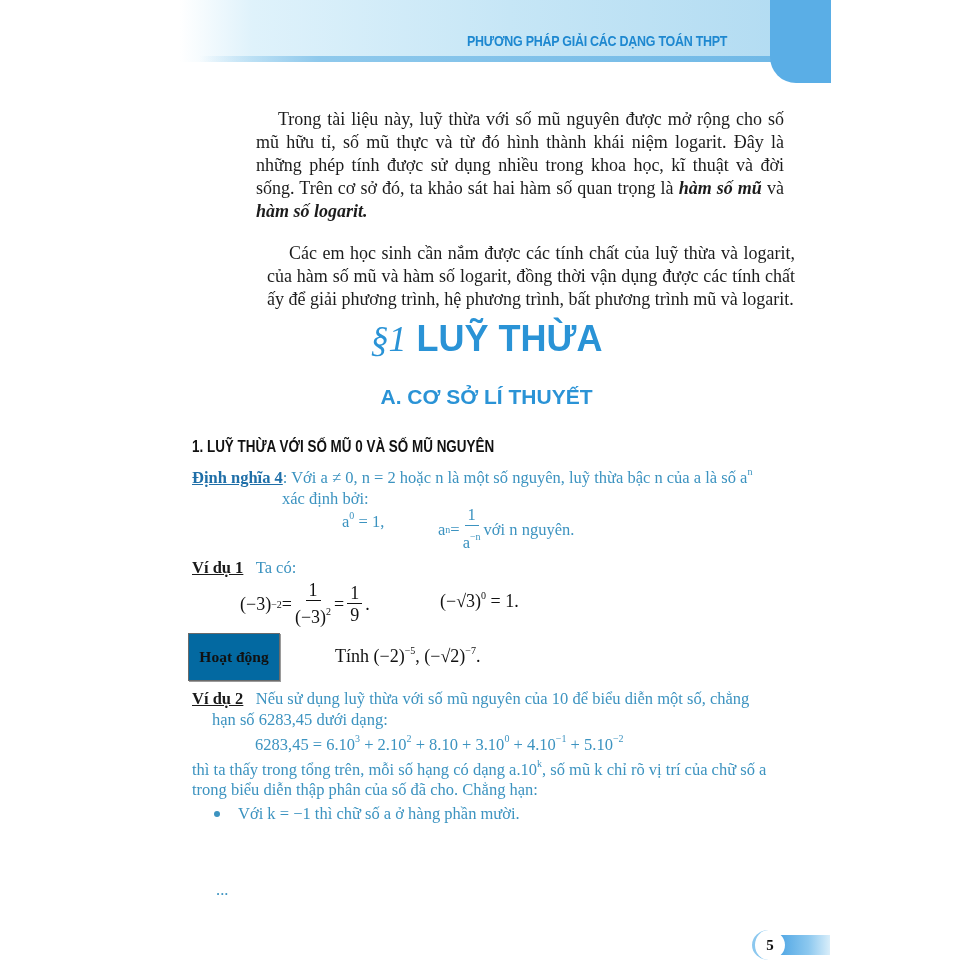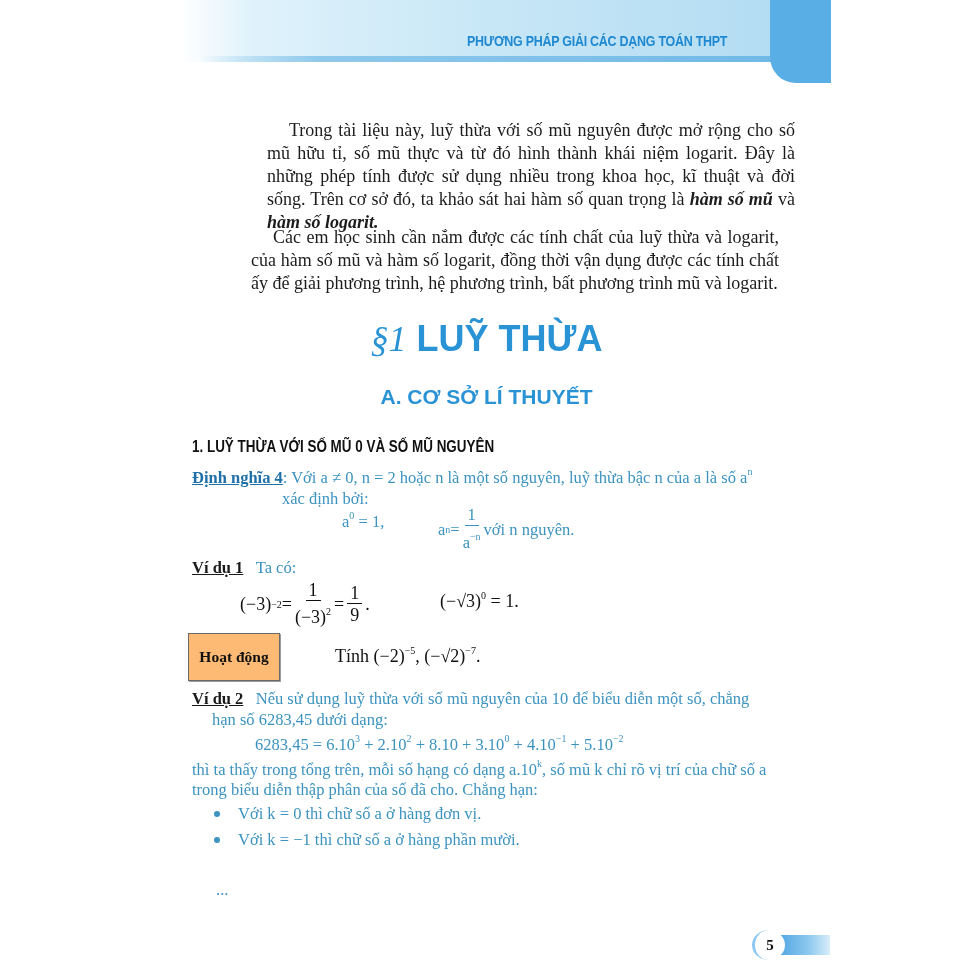--- a/index.html
+++ b/index.html
@@ -68,21 +68,21 @@
   }
   .line { position: absolute; font-size: 16.5px; white-space: nowrap; }
   .math { font-family: "Liberation Serif", serif; font-size: 18px; color: #111; }
   sup { font-size: 10px; vertical-align: 8px; }
   .frac { display: inline-flex; flex-direction: column; align-items: center; vertical-align: middle; margin: 0 3px; }
   .frac .num { border-bottom: 1px solid currentColor; padding: 0 3px; line-height: 20px; }
   .frac .den { line-height: 22px; }
 
   .activity-box {
     position: absolute; left: 188px; top: 633px; width: 90px; height: 46px;
-    background: #fdba74; border: 1px solid #6a6a6a; box-shadow: 1px 1px 0 #9a9a9a;
+    background: #0369a1; border: 1px solid #6a6a6a; box-shadow: 1px 1px 0 #9a9a9a;
     display: flex; align-items: center; justify-content: center;
     font-weight: bold; font-size: 15.5px; color: #111;
   }
 
   .bullet-list { position: absolute; left: 214px; top: 801px; list-style: none; margin: 0; padding: 0; }
   .bullet-list li { font-size: 16.5px; line-height: 26px; color: #3c93c0; position: relative; padding-left: 24px; }
   .bullet-list li::before {
     content: ""; position: absolute; left: 0; top: 10px; width: 6px; height: 6px;
     border-radius: 50%; background: #3c93c0;
   }
@@ -101,23 +101,23 @@
 </style>
 </head>
 <body>
 
 <div class="header-band"></div>
 <div class="header-underline"></div>
 <div class="header-tab-shade"></div>
 <div class="header-tab"></div>
 <div class="header-title">PHƯƠNG PHÁP GIẢI CÁC DẠNG TOÁN THPT</div>
 
-<p class="para" style="top:103px;margin:16px;"><span>Trong tài liệu này, luỹ thừa với số mũ nguyên được mở rộng cho số mũ hữu tỉ, số mũ thực và từ đó hình thành khái niệm logarit. Đây là những phép tính được sử dụng nhiều trong khoa học, kĩ thuật và đời sống. Trên cơ sở đó, ta khảo sát hai hàm số quan trọng là </span><b>hàm số mũ</b><span> và </span><b>hàm số logarit.</b></p>
+<p class="para" style="top:103px;margin:5px;"><span>Trong tài liệu này, luỹ thừa với số mũ nguyên được mở rộng cho số mũ hữu tỉ, số mũ thực và từ đó hình thành khái niệm logarit. Đây là những phép tính được sử dụng nhiều trong khoa học, kĩ thuật và đời sống. Trên cơ sở đó, ta khảo sát hai hàm số quan trọng là </span><b>hàm số mũ</b><span> và </span><b>hàm số logarit.</b></p>
 
-<p class="para" style="top:226px;margin:0;">Các em học sinh cần nắm được các tính chất của luỹ thừa và logarit, của hàm số mũ và hàm số logarit, đồng thời vận dụng được các tính chất ấy để giải phương trình, hệ phương trình, bất phương trình mũ và logarit.</p>
+<p class="para" style="top:226px;margin:16px;">Các em học sinh cần nắm được các tính chất của luỹ thừa và logarit, của hàm số mũ và hàm số logarit, đồng thời vận dụng được các tính chất ấy để giải phương trình, hệ phương trình, bất phương trình mũ và logarit.</p>
 
 <div class="section-title"><span class="sym">§1</span> <span>LUỸ THỪA</span></div>
 <div class="subsection-title">A. CƠ SỞ LÍ THUYẾT</div>
 <div class="heading-1">1. LUỸ THỪA VỚI SỐ MŨ 0 VÀ SỐ MŨ NGUYÊN</div>
 
 <div class="line blue" style="left:192px;top:466px;">
   <span class="label-link">Định nghĩa 4</span><span>: Với a ≠ 0, n = 2 hoặc n là một số nguyên, luỹ thừa bậc n của a là số a</span><sup>n</sup>
 </div>
 <div class="line blue" style="left:282px;top:489px;">xác định bởi:</div>
 <div class="line blue" style="left:342px;top:510px;">
@@ -167,21 +167,20 @@
 <div class="line blue" style="left:192px;top:710px;margin-left:20px;">hạn số 6283,45 dưới dạng:</div>
 <div class="line blue" style="left:243px;top:733px;margin-left:12px;">
   <span>6283,45 = 6.10</span><sup>3</sup><span> + 2.10</span><sup>2</sup><span> + 8.10 + 3.10</span><sup>0</sup><span> + 4.10</span><sup>−1</sup><span> + 5.10</span><sup>−2</sup>
 </div>
 <div class="line blue" style="left:192px;top:758px;">
   <span>thì ta thấy trong tổng trên, mỗi số hạng có dạng a.10</span><sup>k</sup><span>, số mũ k chỉ rõ vị trí của chữ số a</span>
 </div>
 <div class="line blue" style="left:192px;top:780px;">trong biểu diễn thập phân của số đã cho. Chẳng hạn:</div>
 
 <ul class="bullet-list">
-  <li>Với k = 0 thì chữ số a ở hàng đơn vị.</li>
   <li>Với k = −1 thì chữ số a ở hàng phần mười.</li>
 </ul>
 <div class="line blue" style="left:216px;top:880px;">...</div>
 
 <div class="page-num-wrap">
   <div class="page-num-bar"></div>
   <div class="page-num-circle">5</div>
 </div>
 
 </body></html>

